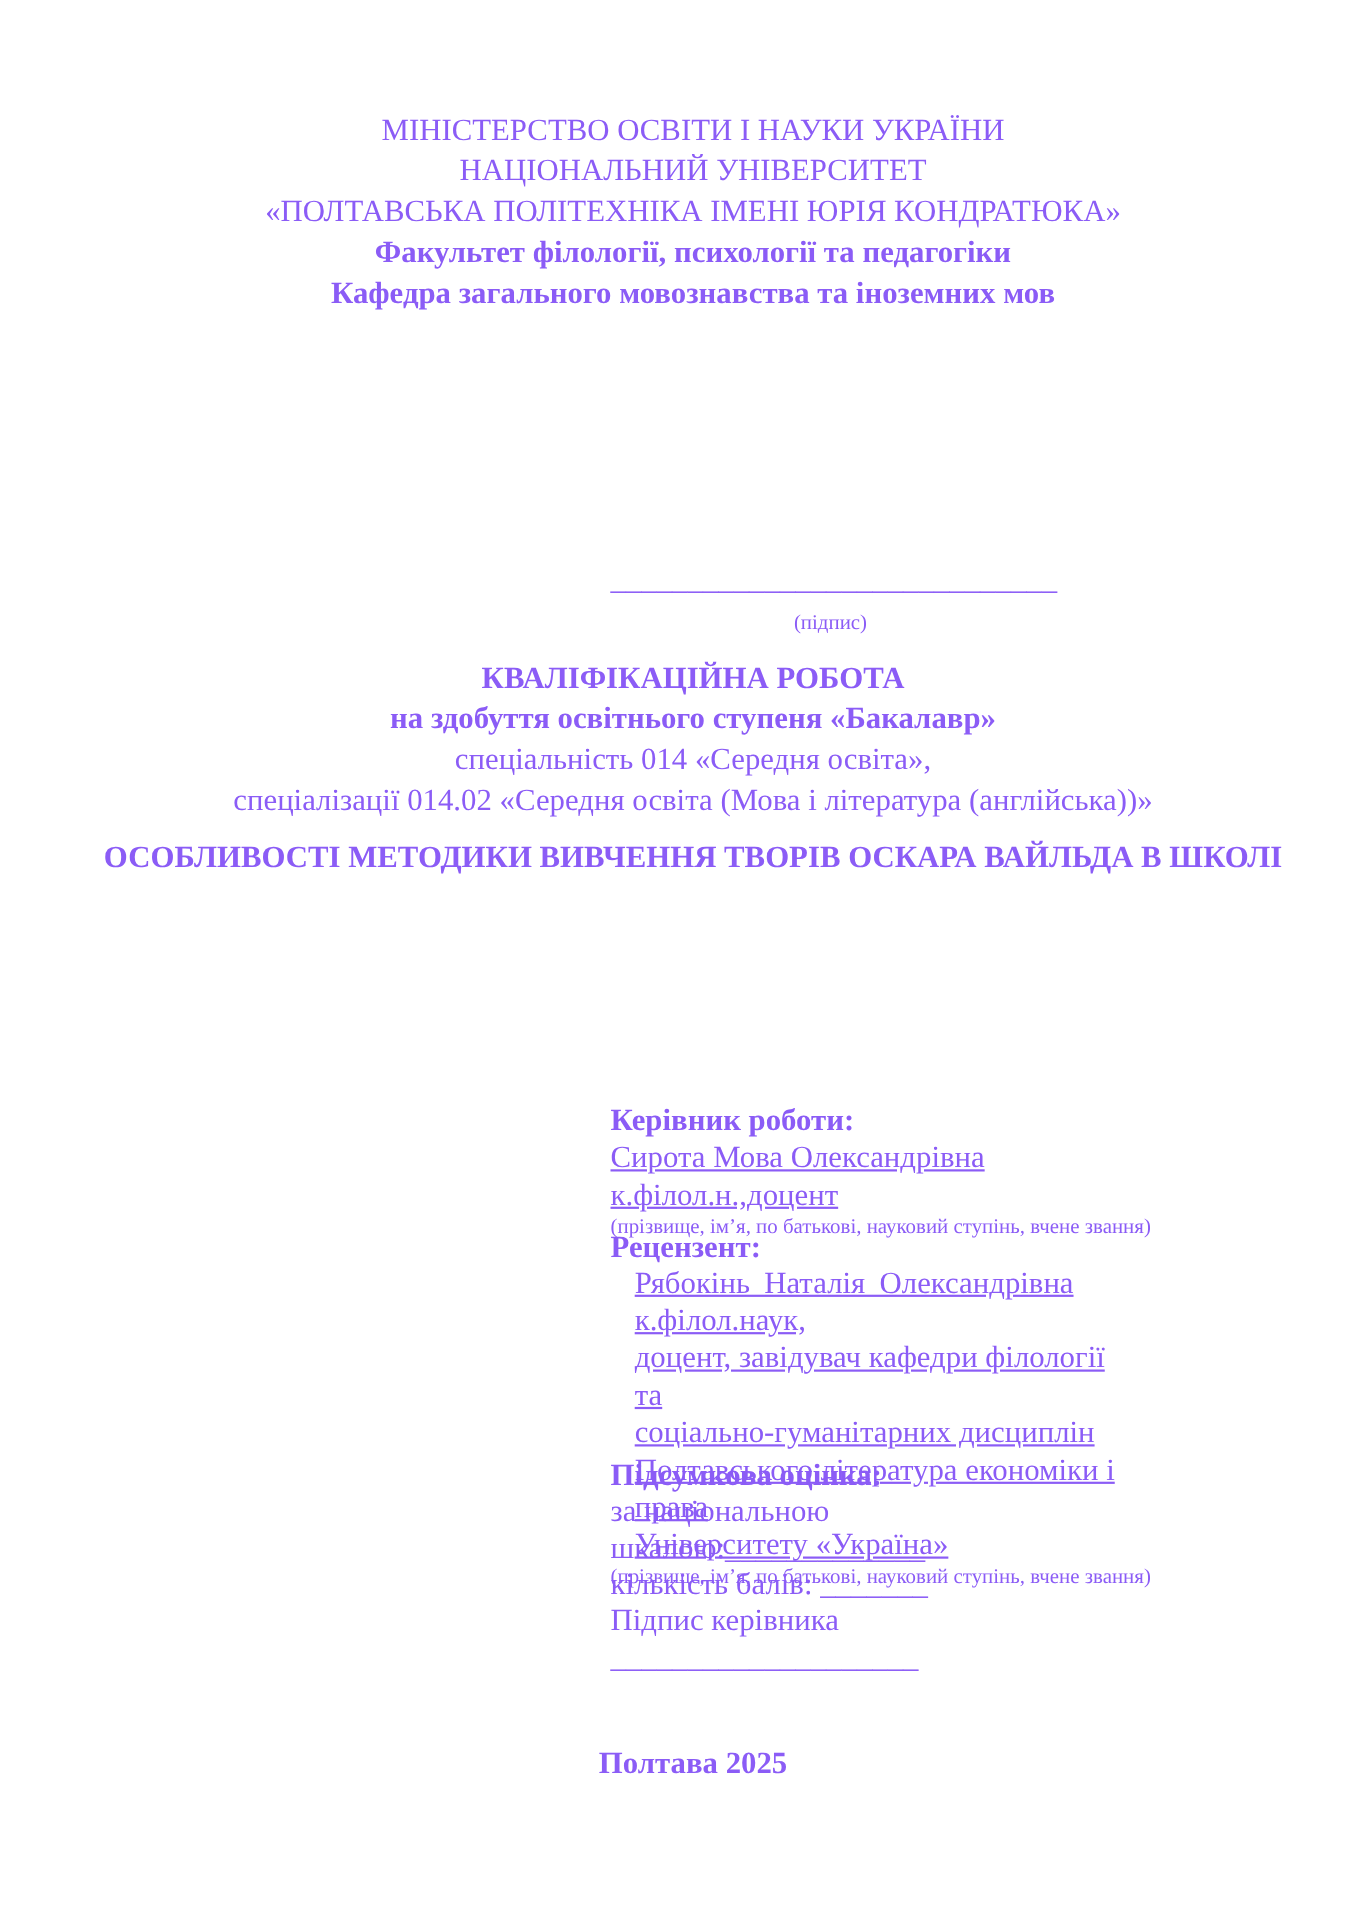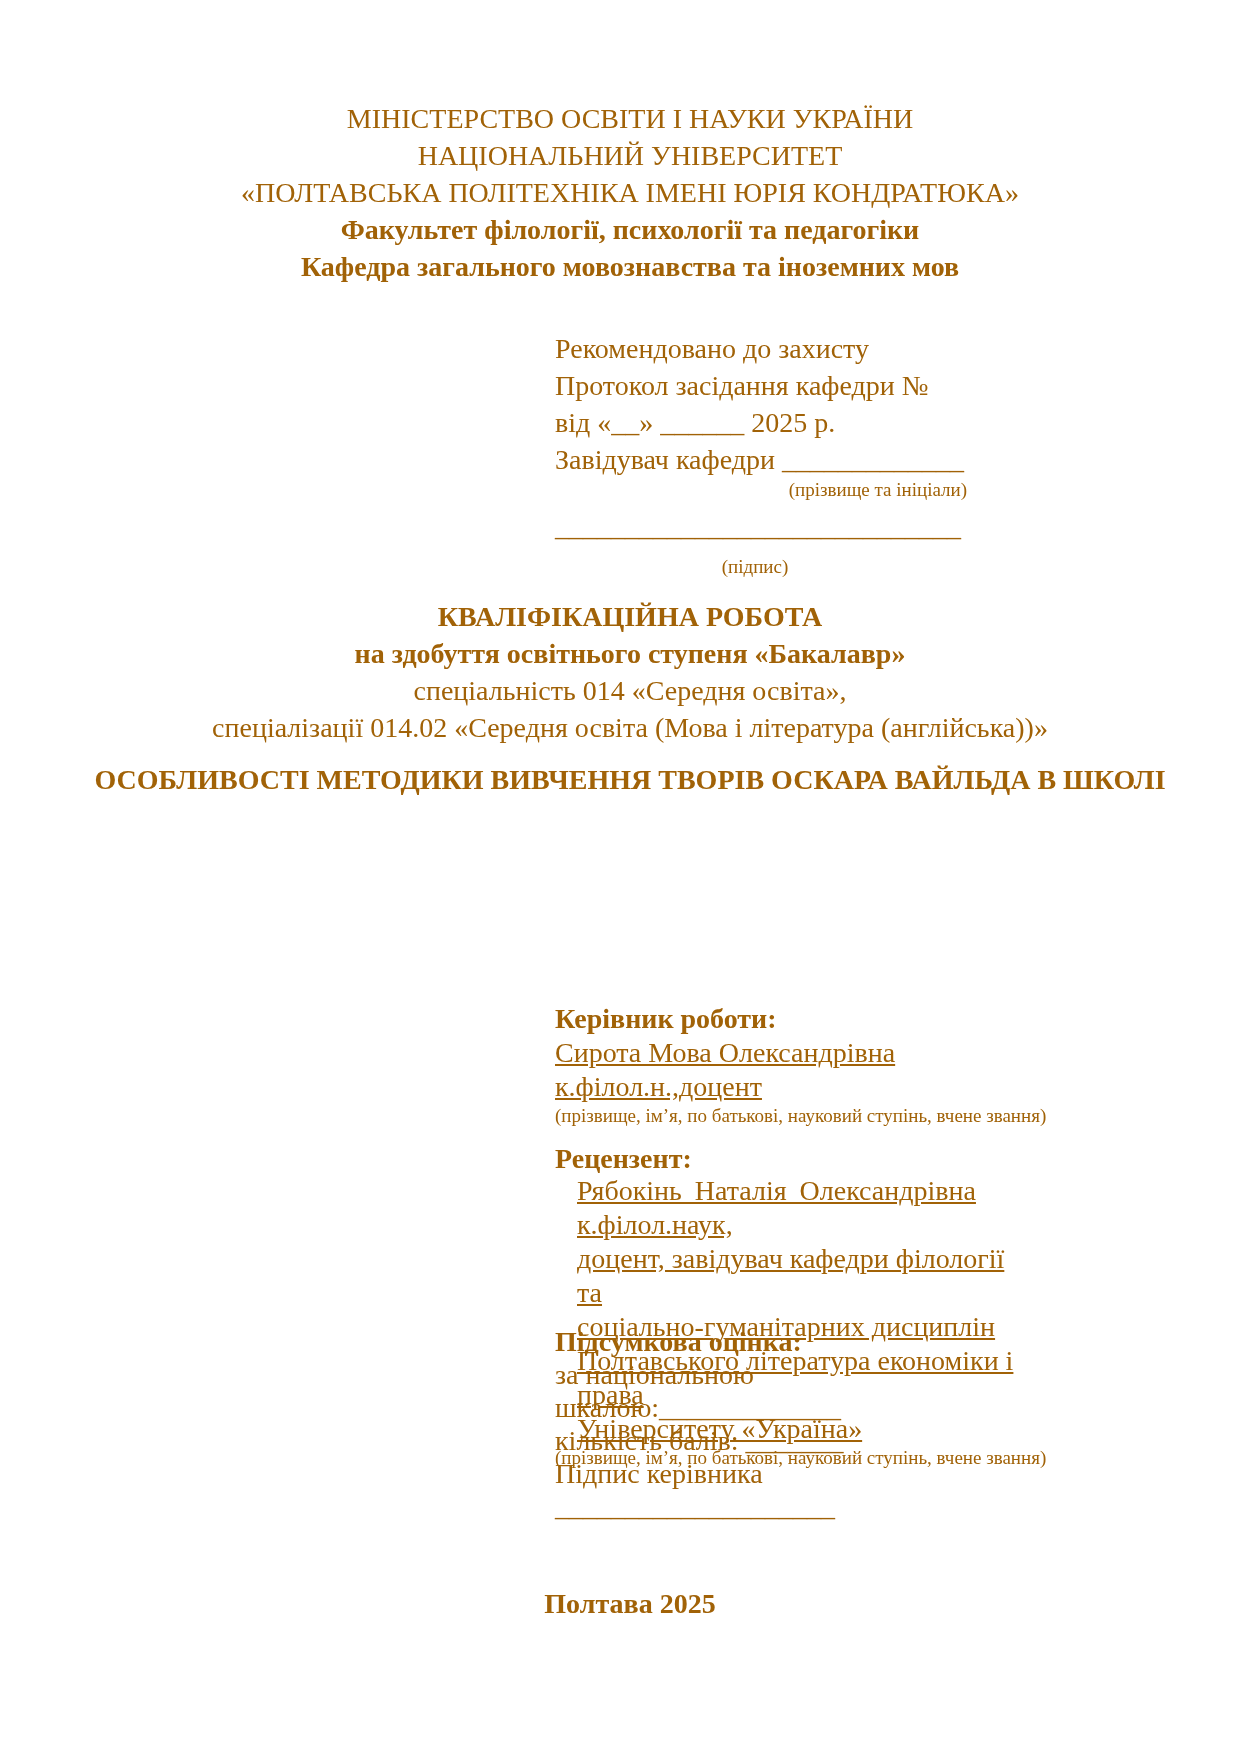--- a/index.html
+++ b/index.html
@@ -1,21 +1,21 @@
 <!DOCTYPE html>
 <html><head>
 <meta charset="utf-8">
 <style>
   html, body { margin: 0; padding: 0; background: #ffffff; }
   .page {
     position: relative;
     width: 1240px;
     height: 1754px;
     background: #ffffff;
-    color: #a16207;
+    color: #8b5cf6;
     font-family: "Liberation Serif", serif;
     font-size: 28px;
     overflow: hidden;
   }
   .centered { text-align: center; }
   .bold { font-weight: bold; }
   .u { text-decoration: underline; }
   .small {
     font-size: 19px;
     line-height: 24px;
@@ -73,21 +73,20 @@
     left: 555px;
     width: 460px;
     line-height: 34px;
   }
   .rev-block {
     position: absolute;
     top: 1120px;
     left: 555px;
     width: 480px;
     line-height: 30px;
-    margin-top: 24px;
   }
   .rev-lines { margin-left: 22px; line-height: 34px; }
   .rev-line { display: block; }
   .rev-line-justified { word-spacing: 6px; }
   .grade-block {
     position: absolute;
     top: 1325px;
     left: 555px;
     width: 470px;
     line-height: 33px;
@@ -105,27 +104,20 @@
 <div class="page">
 
   <div class="header-block centered">
     <div>МІНІСТЕРСТВО ОСВІТИ І НАУКИ УКРАЇНИ</div>
     <div>НАЦІОНАЛЬНИЙ УНІВЕРСИТЕТ</div>
     <div>«ПОЛТАВСЬКА ПОЛІТЕХНІКА ІМЕНІ ЮРІЯ КОНДРАТЮКА»</div>
     <div class="bold">Факультет філології, психології та педагогіки</div>
     <div class="bold">Кафедра загального мовознавства та іноземних мов</div>
   </div>
 
-  <div class="approval-block">
-    <div>Рекомендовано до захисту</div>
-    <div>Протокол засідання кафедри №</div>
-    <div>від «__» ______ 2025 р.</div>
-    <div>Завідувач кафедри _____________</div>
-    <div class="small approval-hint">(прізвище та ініціали)</div>
-  </div>
 
   <div class="signature-block">
     <span class="signature-line">_____________________________</span>
     <span class="small">(підпис)</span>
   </div>
 
   <div class="qual-block centered">
     <div class="bold">КВАЛІФІКАЦІЙНА РОБОТА</div>
     <div class="bold">на здобуття освітнього ступеня «Бакалавр»</div>
     <div>спеціальність 014 «Середня освіта»,</div>

